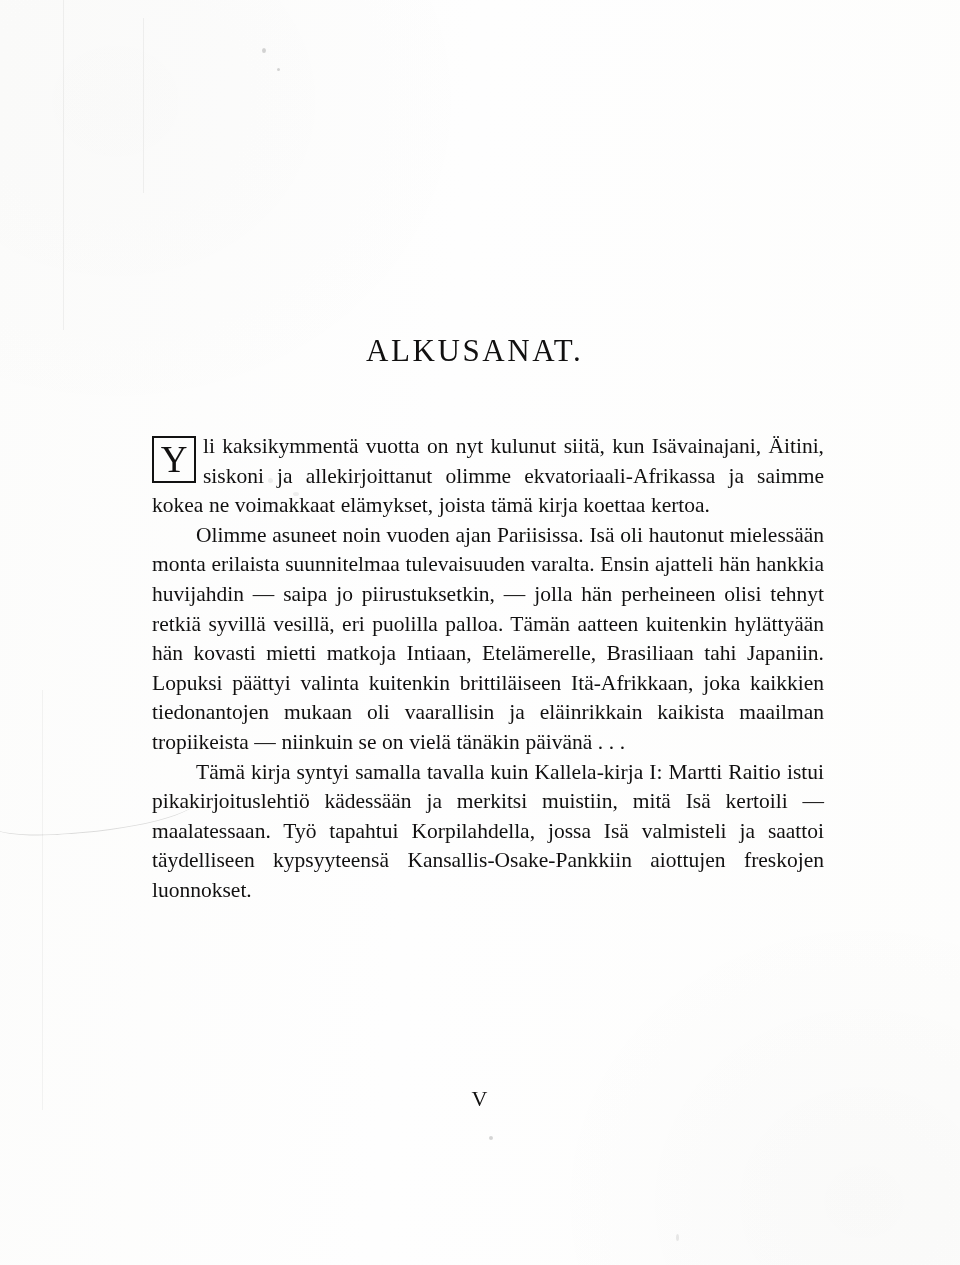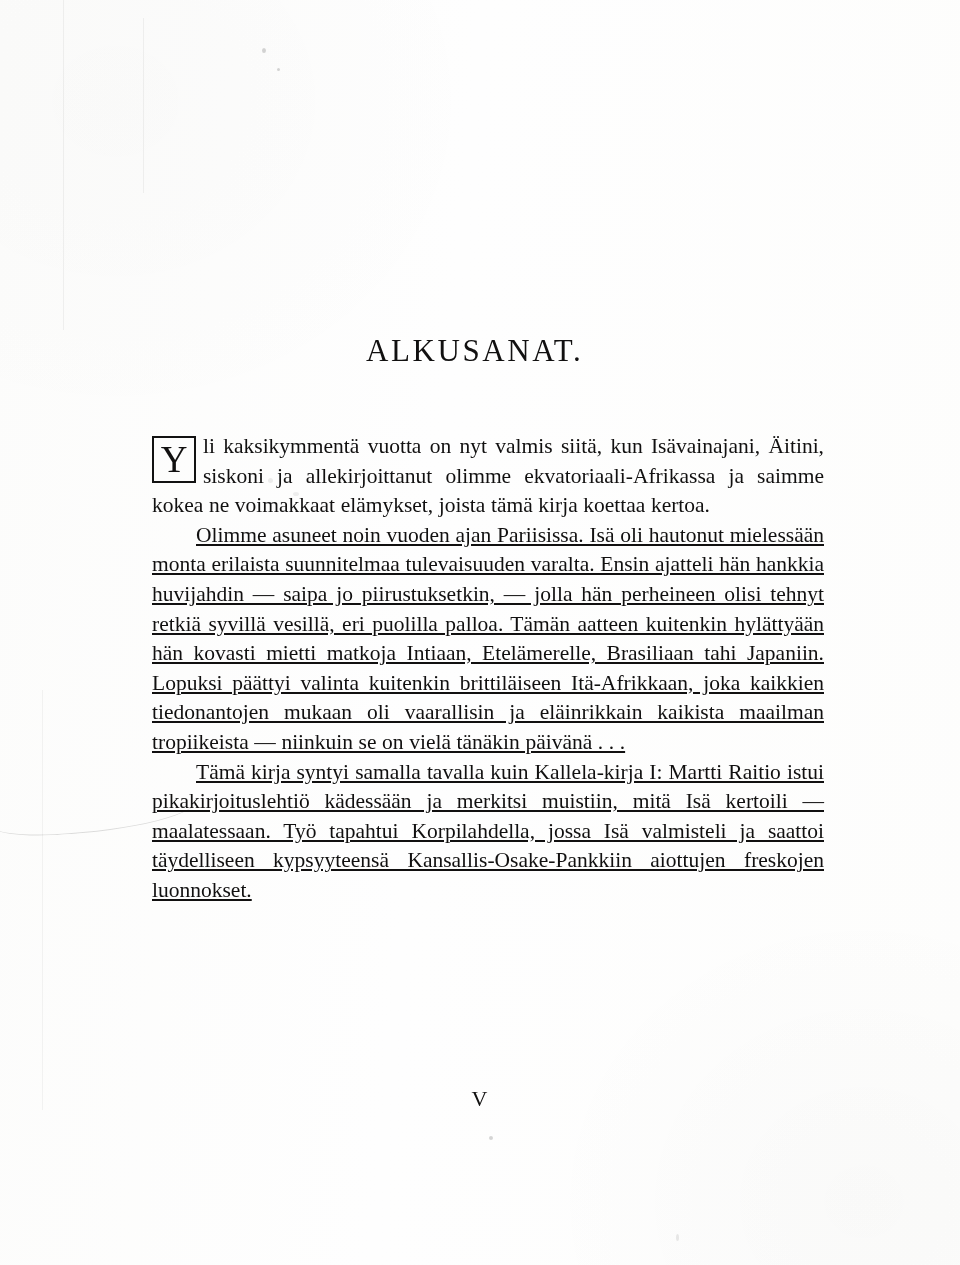--- a/index.html
+++ b/index.html
@@ -92,21 +92,21 @@
 
   .para {
     margin: 0;
     font-size: 21.5px;
     line-height: 29.6px;
     text-align: justify;
     text-justify: inter-word;
     hyphens: none;
     word-spacing: 0.2px;
   }
-  .para + .para { text-indent: 44px; text-decoration: underline; }
+  .para + .para { text-indent: 44px; }
   .para.no-indent { text-indent: 0; }
 
   
   .para:last-child { }
 
   .folio {
     position: absolute;
     left: 0;
     right: 0;
     top: 1086px;
@@ -131,21 +131,21 @@
   <div class="speck" style="left:489px;top:1136px;width:4px;height:4px;"></div>
   <div class="speck" style="left:676px;top:1234px;width:3px;height:7px;opacity:.5;"></div>
   <div class="speck" style="left:268px;top:478px;width:5px;height:5px;opacity:.45;"></div>
   <div class="speck" style="left:293px;top:492px;width:6px;height:4px;opacity:.4;"></div>
 
   <h1 class="page-title">ALKUSANAT.</h1>
 
   <div class="body-block">
 
     <p class="para no-indent">
-      <span class="dropcap">Y</span><span>li kaksikymmentä vuotta on nyt valmis siitä, kun Isävainajani, Äitini, siskoni ja allekirjoittanut olimme ekvatoriaali-Afrikassa ja saimme kokea ne voimakkaat elämykset, joista tämä kirja koettaa kertoa.</span>
+      <span class="dropcap">Y</span><span>li kaksikymmentä vuotta on nyt kulunut siitä, kun Isävainajani, Äitini, siskoni ja allekirjoittanut olimme ekvatoriaali-Afrikassa ja saimme kokea ne voimakkaat elämykset, joista tämä kirja koettaa kertoa.</span>
     </p>
 
     <p class="para">
       <span>Olimme asuneet noin vuoden ajan Pariisissa. Isä oli hautonut mielessään monta erilaista suunnitelmaa tulevaisuuden varalta. Ensin ajatteli hän hankkia huvijahdin — saipa jo piirustuksetkin, — jolla hän perheineen olisi tehnyt retkiä syvillä vesillä, eri puolilla palloa. Tämän aatteen kuitenkin hylättyään hän kovasti mietti matkoja Intiaan, Etelämerelle, Brasiliaan tahi Japaniin. Lopuksi päättyi valinta kuitenkin brittiläiseen Itä-Afrikkaan, joka kaikkien tiedonantojen mukaan oli vaarallisin ja eläinrikkain kaikista maailman tropiikeista — niinkuin se on vielä tänäkin päivänä . . .</span>
     </p>
 
     <p class="para">
       <span>Tämä kirja syntyi samalla tavalla kuin Kallela-kirja I: Martti Raitio istui pikakirjoituslehtiö kädessään ja merkitsi muistiin, mitä Isä kertoili — maalatessaan. Työ tapahtui Korpilahdella, jossa Isä valmisteli ja saattoi täydelliseen kypsyyteensä Kansallis-Osake-Pankkiin aiottujen freskojen luonnokset.</span>
     </p>
 

